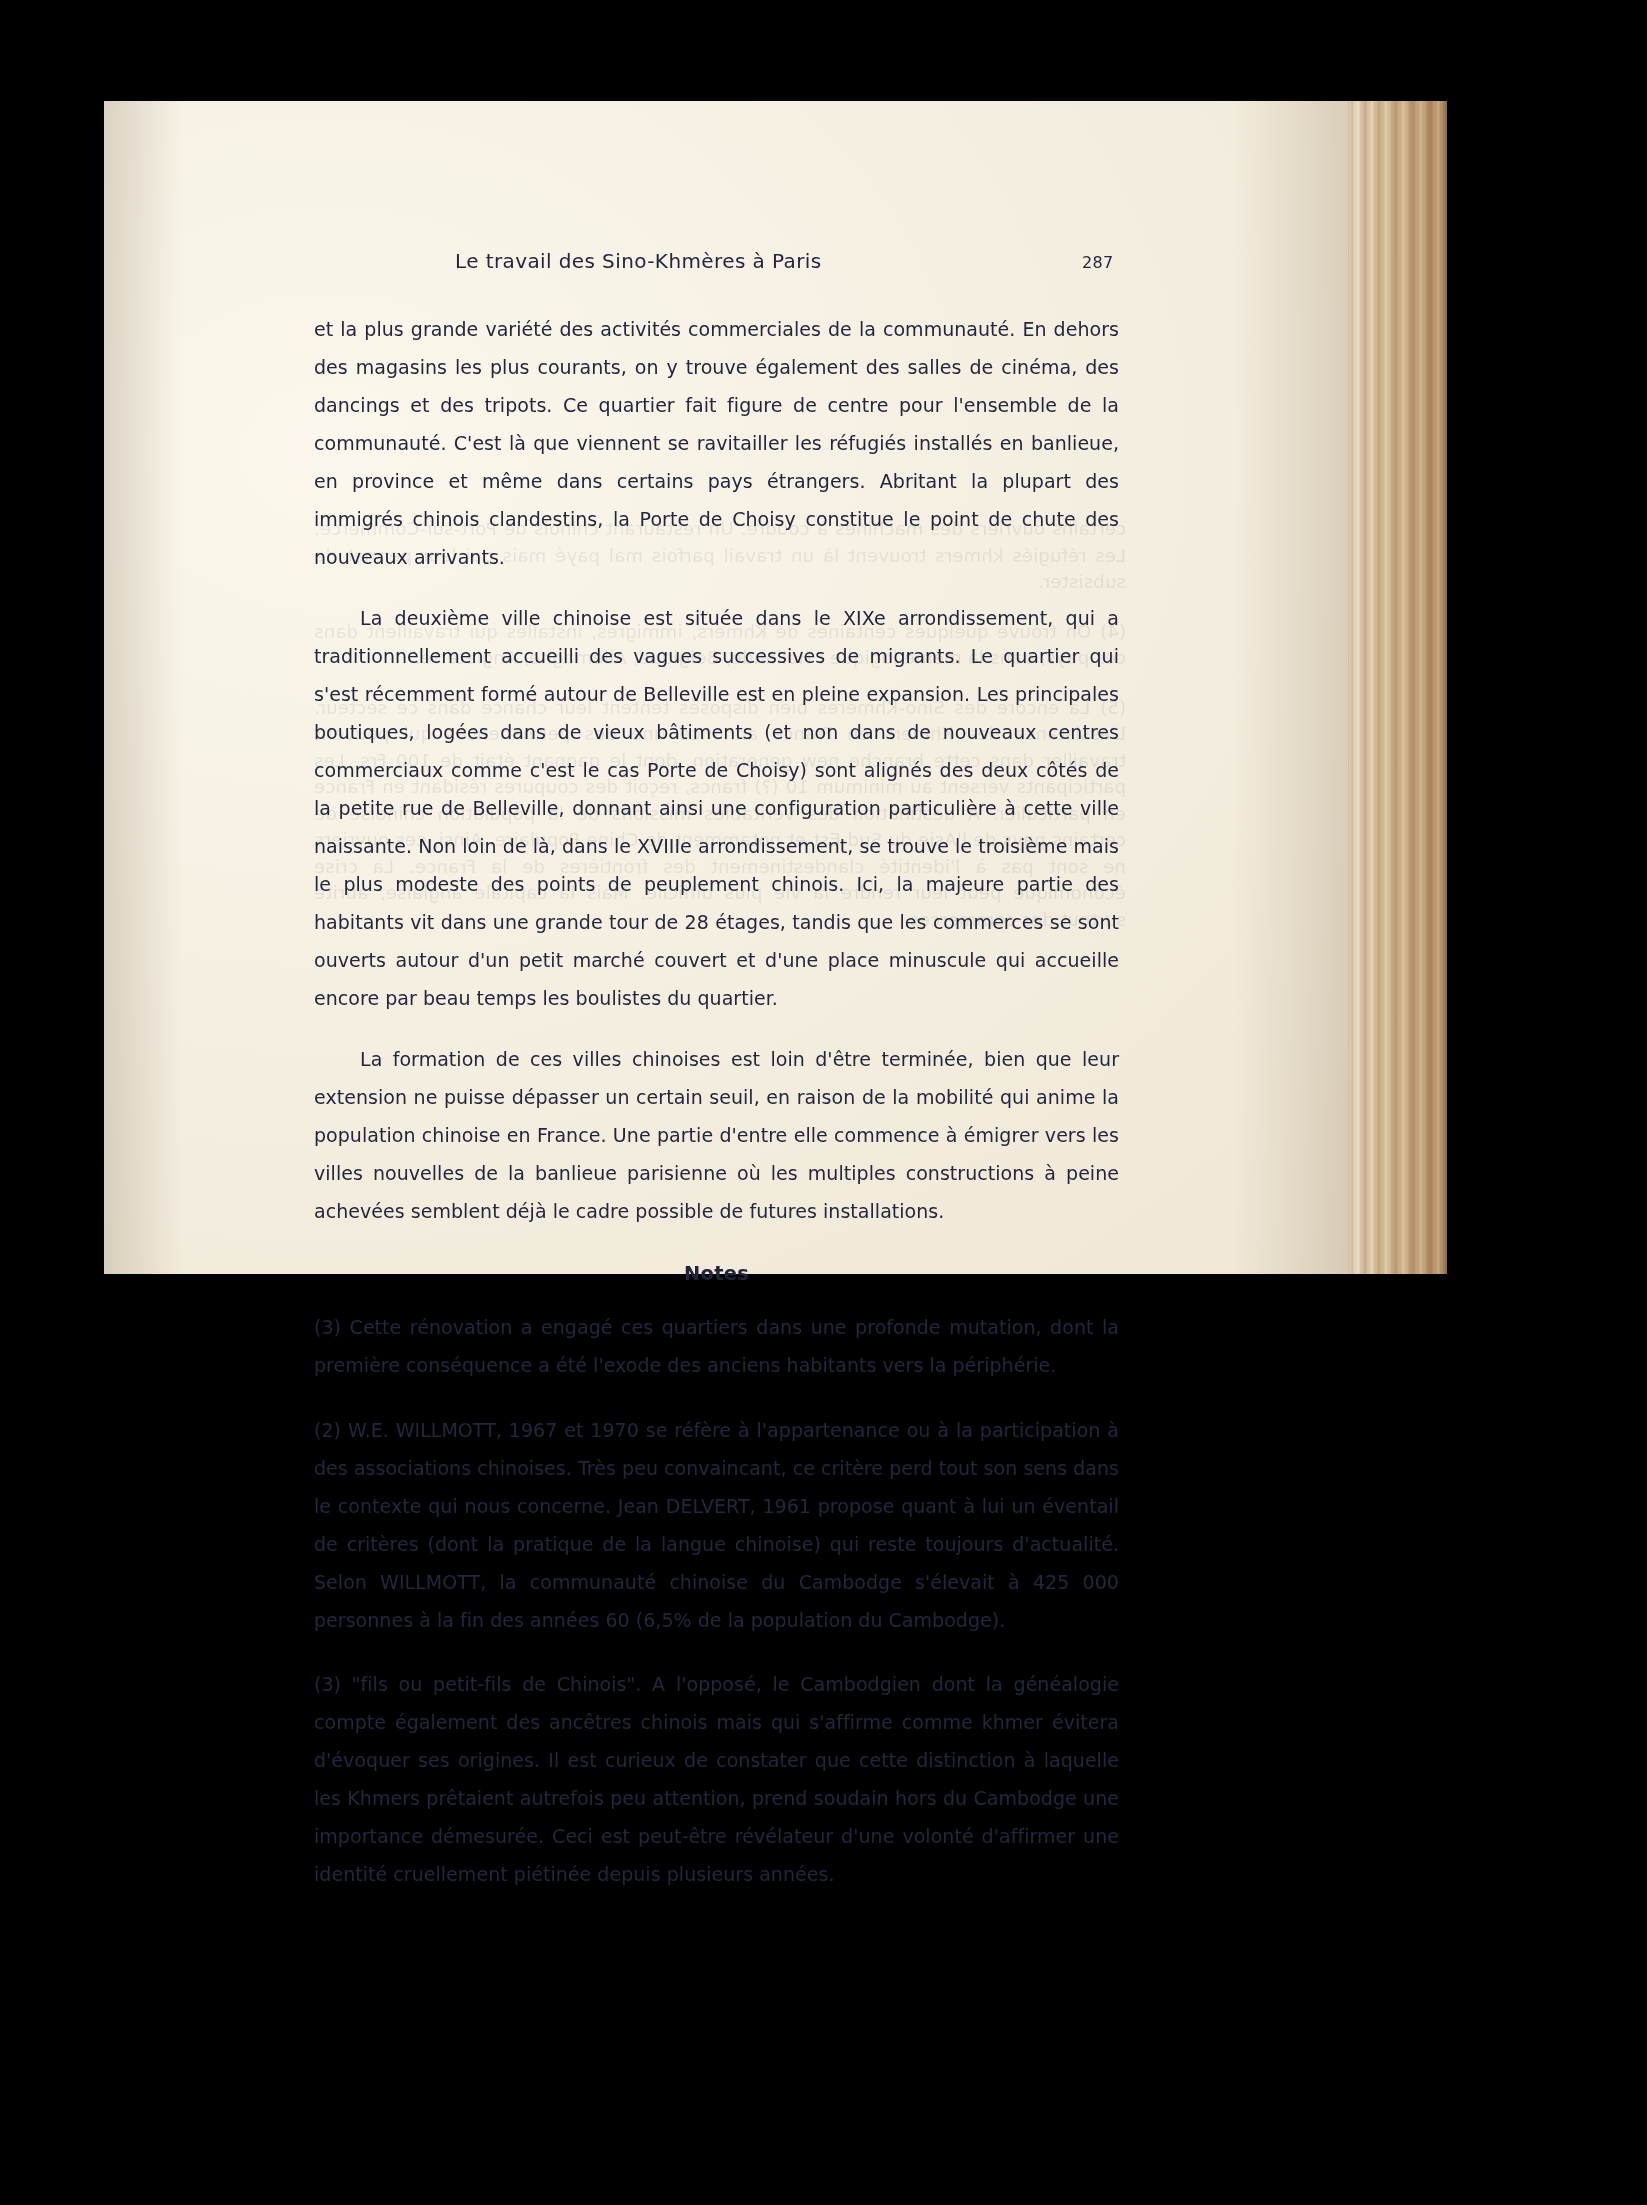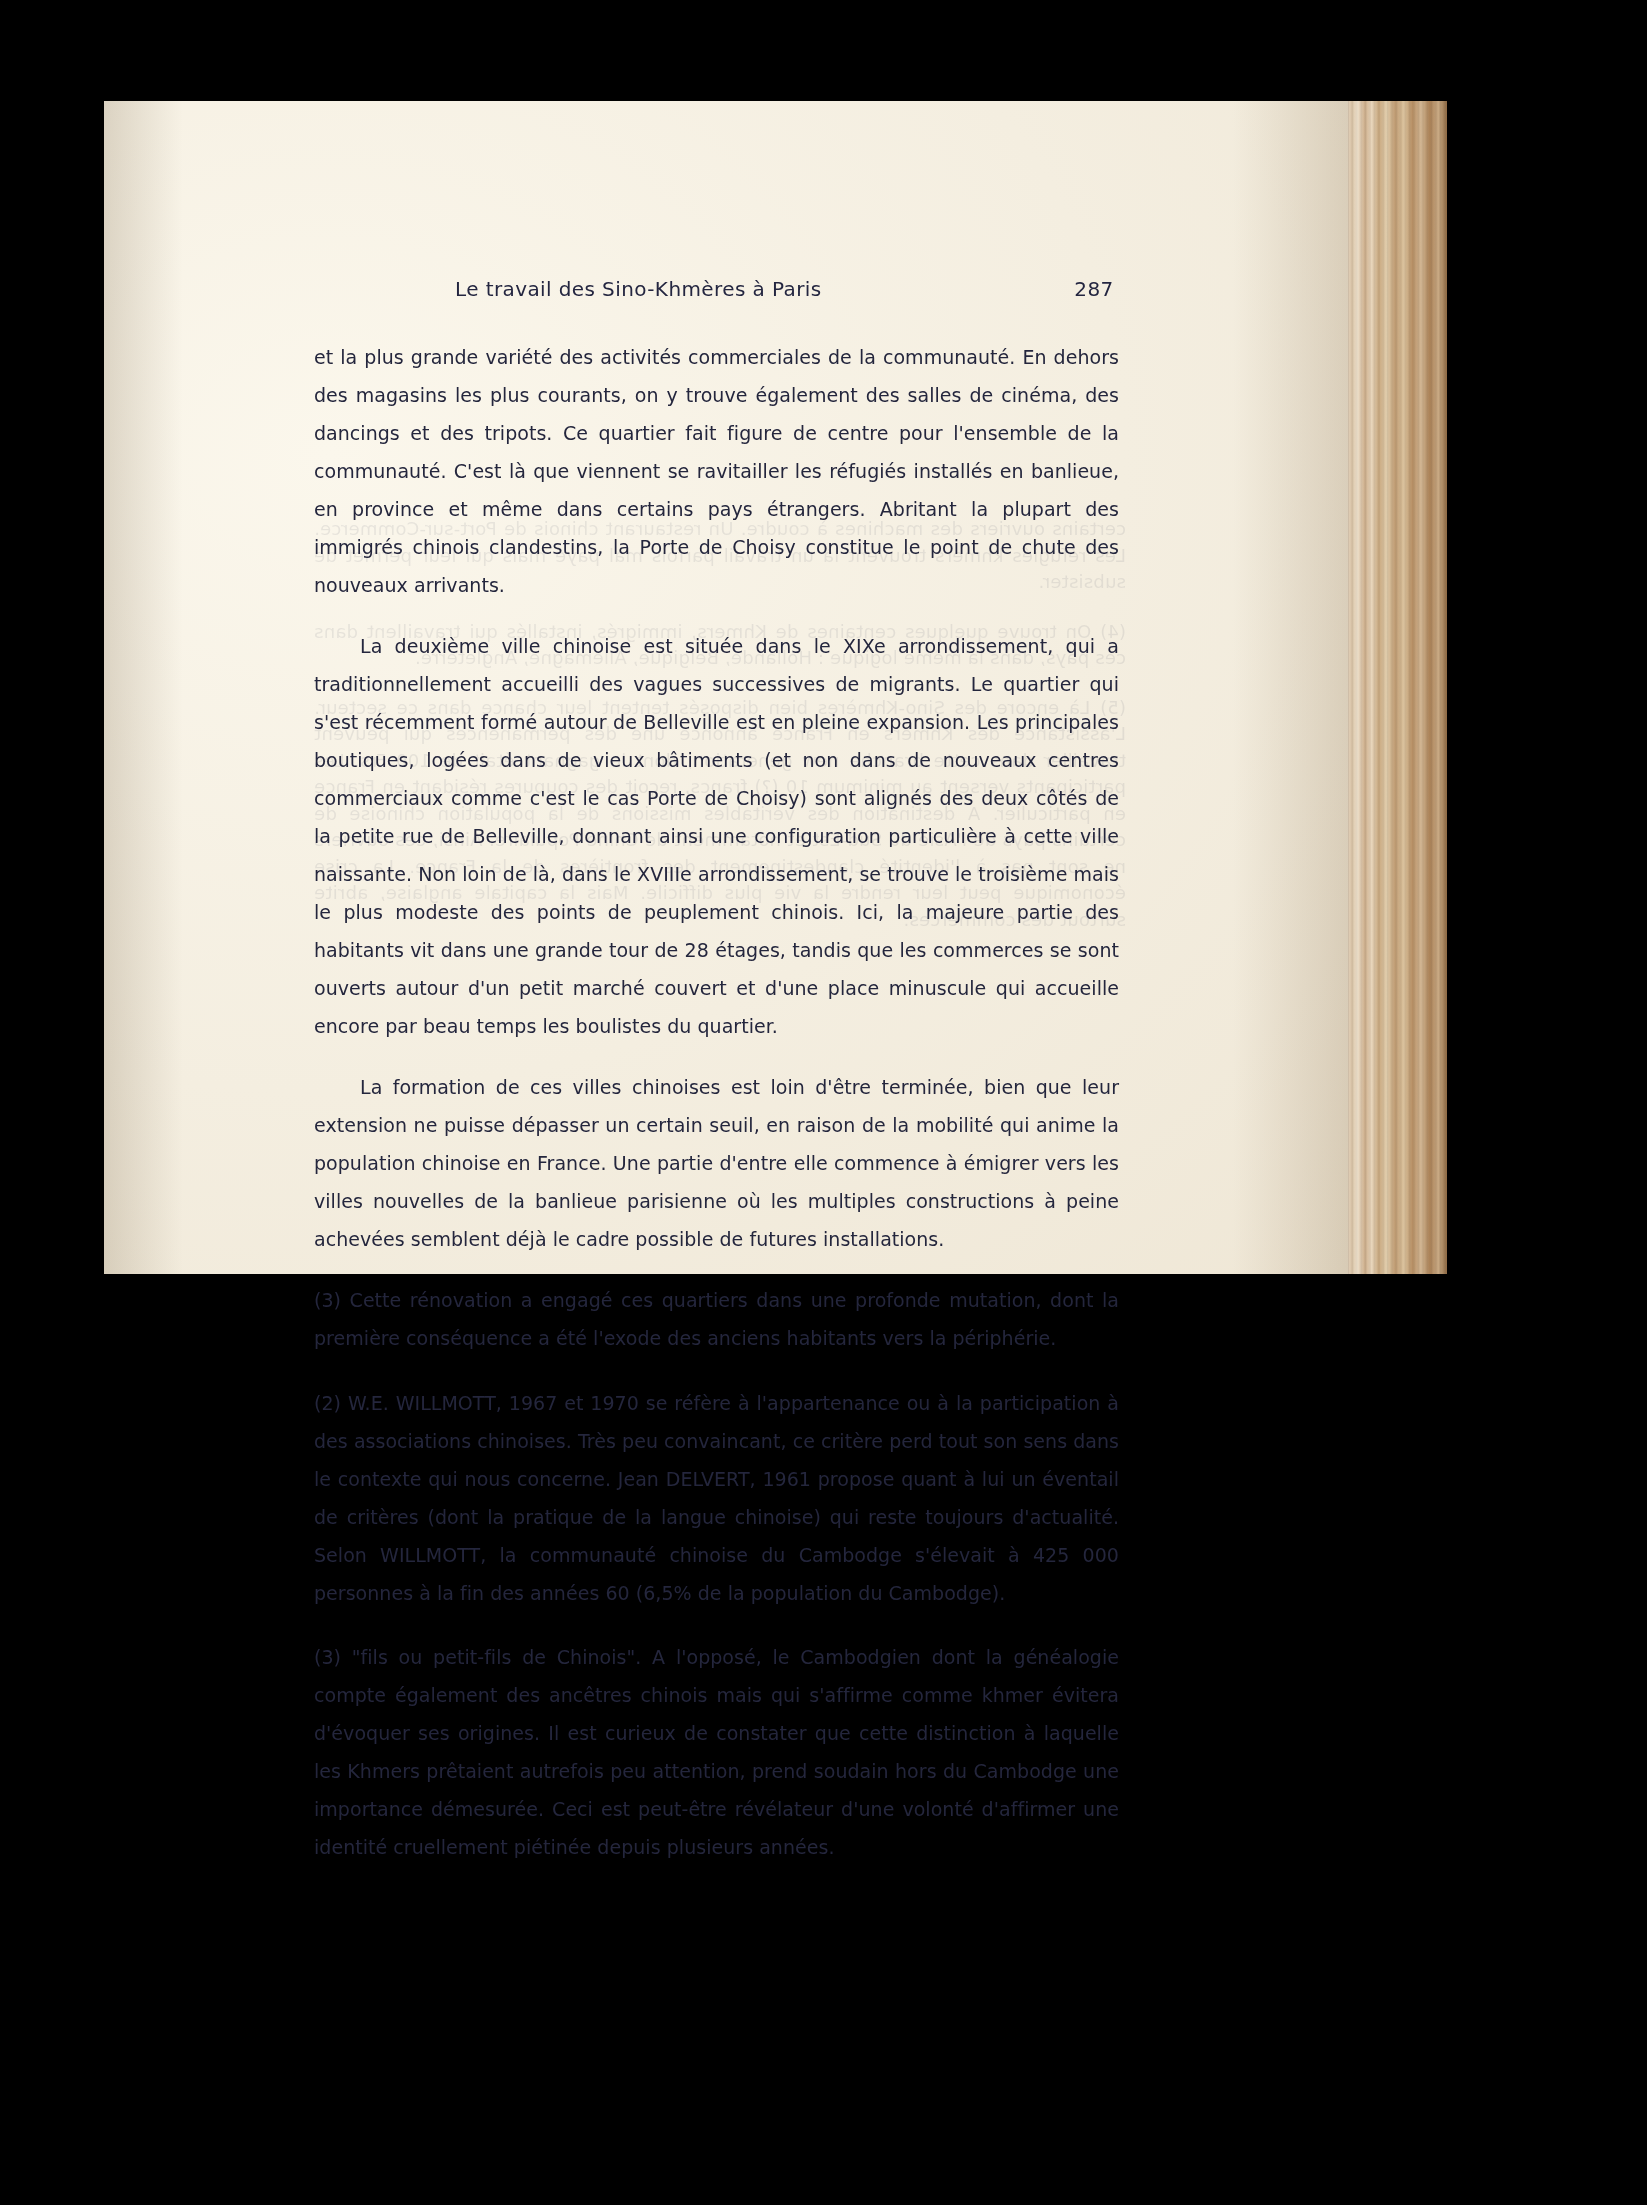--- a/index.html
+++ b/index.html
@@ -107,23 +107,22 @@
     align-items: baseline;
     justify-content: space-between;
     font-size: 20px;
     letter-spacing: 0.4px;
     margin: 0 0 37px 0;
     padding-left: 141px;
   }
   .runhead .title { color: #242640; }
   .runhead .folio {
     color: #242640;
-    font-size: 20px;
+    font-size: 16px;
     padding-right: 5.3px;
-    margin-top: 28px;
   }
 
   p.body {
     margin: 0 0 23px 0;
     font-size: 19px;
     line-height: 38px;
     text-align: justify;
     color: #24263d;
     letter-spacing: 0.04px;
   }
@@ -161,20 +160,21 @@
 
       <div class="runhead">
         <span class="title">Le travail des Sino-Khmères à Paris</span>
         <span class="folio">287</span>
       </div>
 
       <p class="body">et la plus grande variété des activités commerciales de la communauté. En dehors des magasins les plus courants, on y trouve également des salles de cinéma, des dancings et des tripots. Ce quartier fait figure de centre pour l'ensemble de la communauté. C'est là que viennent se ravitailler les réfugiés installés en banlieue, en province et même dans certains pays étrangers. Abritant la plupart des immigrés chinois clandestins, la Porte de Choisy constitue le point de chute des nouveaux arrivants.</p>
       <p class="body indent">La deuxième ville chinoise est située dans le XIXe arrondissement, qui a traditionnellement accueilli des vagues successives de migrants. Le quartier qui s'est récemment formé autour de Belleville est en pleine expansion. Les principales boutiques, logées dans de vieux bâtiments (et non dans de nouveaux centres commerciaux comme c'est le cas Porte de Choisy) sont alignés des deux côtés de la petite rue de Belleville, donnant ainsi une configuration particulière à cette ville naissante. Non loin de là, dans le XVIIIe arrondissement, se trouve le troisième mais le plus modeste des points de peuplement chinois. Ici, la majeure partie des habitants vit dans une grande tour de 28 étages, tandis que les commerces se sont ouverts autour d'un petit marché couvert et d'une place minuscule qui accueille encore par beau temps les boulistes du quartier.</p>
       <p class="body indent">La formation de ces villes chinoises est loin d'être terminée, bien que leur extension ne puisse dépasser un certain seuil, en raison de la mobilité qui anime la population chinoise en France. Une partie d'entre elle commence à émigrer vers les villes nouvelles de la banlieue parisienne où les multiples constructions à peine achevées semblent déjà le cadre possible de futures installations.</p>
 
+      <h2 class="notes-heading">Notes</h2>
 
       <p class="body note">(3) Cette rénovation a engagé ces quartiers dans une profonde mutation, dont la première conséquence a été l'exode des anciens habitants vers la périphérie.</p>
       <p class="body note">(2) W.E. WILLMOTT, 1967 et 1970 se réfère à l'appartenance ou à la participation à des associations chinoises. Très peu convaincant, ce critère perd tout son sens dans le contexte qui nous concerne. Jean DELVERT, 1961 propose quant à lui un éventail de critères (dont la pratique de la langue chinoise) qui reste toujours d'actualité. Selon WILLMOTT, la communauté chinoise du Cambodge s'élevait à 425 000 personnes à la fin des années 60 (6,5% de la population du Cambodge).</p>
       <p class="body note">(3) "fils ou petit-fils de Chinois". A l'opposé, le Cambodgien dont la généalogie compte également des ancêtres chinois mais qui s'affirme comme khmer évitera d'évoquer ses origines. Il est curieux de constater que cette distinction à laquelle les Khmers prêtaient autrefois peu attention, prend soudain hors du Cambodge une importance démesurée. Ceci est peut-être révélateur d'une volonté d'affirmer une identité cruellement piétinée depuis plusieurs années.</p>
 
     </div>
   </div>
 </div>
 
 

